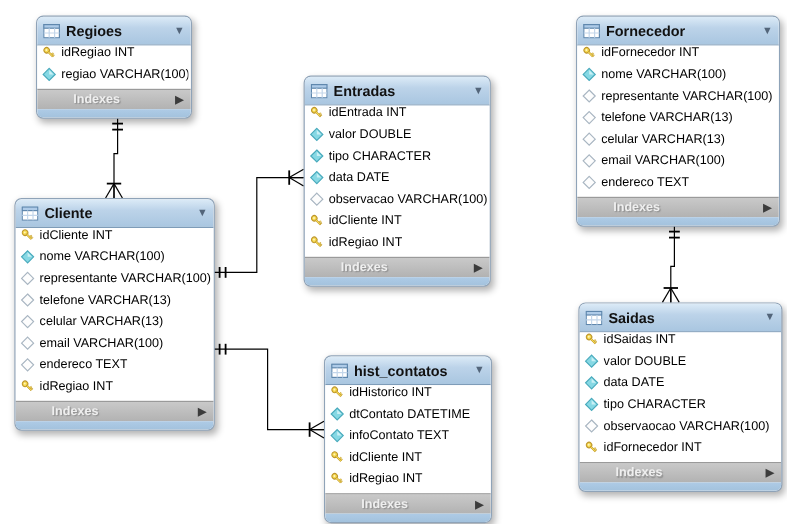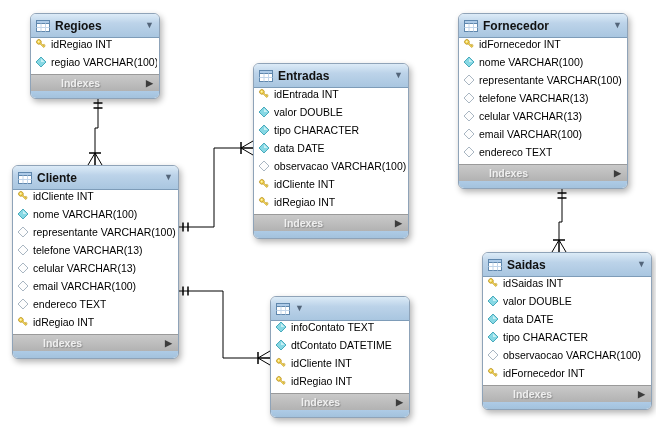--- a/index.html
+++ b/index.html
@@ -206,21 +206,21 @@
             </span>
             <span class="ctext">idRegiao INT</span>
           </div>
         </div>
         <div class="idx">
           <span class="lbl">Indexes</span>
           <span class="expand">▶</span>
         </div>
         <div class="cap"></div>
       </div>
-      <div class="db-table" style="left: 458px; top: 13px; width: 168px;">
+      <div class="db-table" style="left: 480px; top: 13px; width: 168px;">
         <div class="hdr">
           <span class="tbl-icon">
             <svg width="14" height="12" viewBox="0 0 14 12">
               <rect x="0.5" y="0.5" width="13" height="11" fill="#ffffff" stroke="#5f87ad"></rect>
               <rect x="0.5" y="0.5" width="13" height="3" fill="#aecbe8" stroke="#5f87ad"></rect>
               <line x1="5" y1="3.5" x2="5" y2="11.5" stroke="#c3d6ea"></line>
               <line x1="9.5" y1="3.5" x2="9.5" y2="11.5" stroke="#c3d6ea"></line>
               <line x1="0.5" y1="7.5" x2="13.5" y2="7.5" stroke="#c3d6ea"></line>
             </svg>
           </span>
@@ -401,40 +401,55 @@
         <div class="hdr">
           <span class="tbl-icon">
             <svg width="14" height="12" viewBox="0 0 14 12">
               <rect x="0.5" y="0.5" width="13" height="11" fill="#ffffff" stroke="#5f87ad"></rect>
               <rect x="0.5" y="0.5" width="13" height="3" fill="#aecbe8" stroke="#5f87ad"></rect>
               <line x1="5" y1="3.5" x2="5" y2="11.5" stroke="#c3d6ea"></line>
               <line x1="9.5" y1="3.5" x2="9.5" y2="11.5" stroke="#c3d6ea"></line>
               <line x1="0.5" y1="7.5" x2="13.5" y2="7.5" stroke="#c3d6ea"></line>
             </svg>
           </span>
+          <span class="title">hist_contatos</span>
           <span class="collapse">▼</span>
         </div>
         <div class="rows">
           <div class="row">
             <span class="cicon">
               <svg width="12" height="12" viewBox="0 0 12 12">
+                <g transform="rotate(-45 6 6)">
+                  <circle cx="6" cy="3" r="2.3" fill="#f7da4f" stroke="#bd962c" stroke-width="0.9"></circle>
+                  <circle cx="6" cy="2.7" r="0.8" fill="#fdf3c0" stroke="none"></circle>
+                  <rect x="5.35" y="4.8" width="1.3" height="5.6" fill="#f7da4f" stroke="#bd962c" stroke-width="0.6"></rect>
+                  <rect x="6.6" y="8.0" width="1.5" height="1.0" fill="#f7da4f" stroke="#bd962c" stroke-width="0.5"></rect>
+                  <rect x="6.6" y="9.6" width="1.1" height="0.8" fill="#f7da4f" stroke="#bd962c" stroke-width="0.5"></rect>
+                </g>
+              </svg>
+            </span>
+            <span class="ctext">idHistorico INT</span>
+          </div>
+          <div class="row">
+            <span class="cicon">
+              <svg width="12" height="12" viewBox="0 0 12 12">
+                <path d="M6 1 L11 6 L6 11 L1 6 Z" fill="#86d8e4" stroke="#49aabc" stroke-width="1"></path>
+                <path d="M6 2.4 L9.6 6 L6 6 Z" fill="#c9f0f5" stroke="none"></path>
+              </svg>
+            </span>
+            <span class="ctext">dtContato DATETIME</span>
+          </div>
+          <div class="row">
+            <span class="cicon">
+              <svg width="12" height="12" viewBox="0 0 12 12">
                 <path d="M6 1 L11 6 L6 11 L1 6 Z" fill="#86d8e4" stroke="#49aabc" stroke-width="1"></path>
                 <path d="M6 2.4 L9.6 6 L6 6 Z" fill="#c9f0f5" stroke="none"></path>
               </svg>
             </span>
             <span class="ctext">infoContato TEXT</span>
-          </div>
-          <div class="row">
-            <span class="cicon">
-              <svg width="12" height="12" viewBox="0 0 12 12">
-                <path d="M6 1 L11 6 L6 11 L1 6 Z" fill="#86d8e4" stroke="#49aabc" stroke-width="1"></path>
-                <path d="M6 2.4 L9.6 6 L6 6 Z" fill="#c9f0f5" stroke="none"></path>
-              </svg>
-            </span>
-            <span class="ctext">dtContato DATETIME</span>
           </div>
           <div class="row">
             <span class="cicon">
               <svg width="12" height="12" viewBox="0 0 12 12">
                 <g transform="rotate(-45 6 6)">
                   <circle cx="6" cy="3" r="2.3" fill="#f7da4f" stroke="#bd962c" stroke-width="0.9"></circle>
                   <circle cx="6" cy="2.7" r="0.8" fill="#fdf3c0" stroke="none"></circle>
                   <rect x="5.35" y="4.8" width="1.3" height="5.6" fill="#f7da4f" stroke="#bd962c" stroke-width="0.6"></rect>
                   <rect x="6.6" y="8.0" width="1.5" height="1.0" fill="#f7da4f" stroke="#bd962c" stroke-width="0.5"></rect>
                   <rect x="6.6" y="9.6" width="1.1" height="0.8" fill="#f7da4f" stroke="#bd962c" stroke-width="0.5"></rect>

